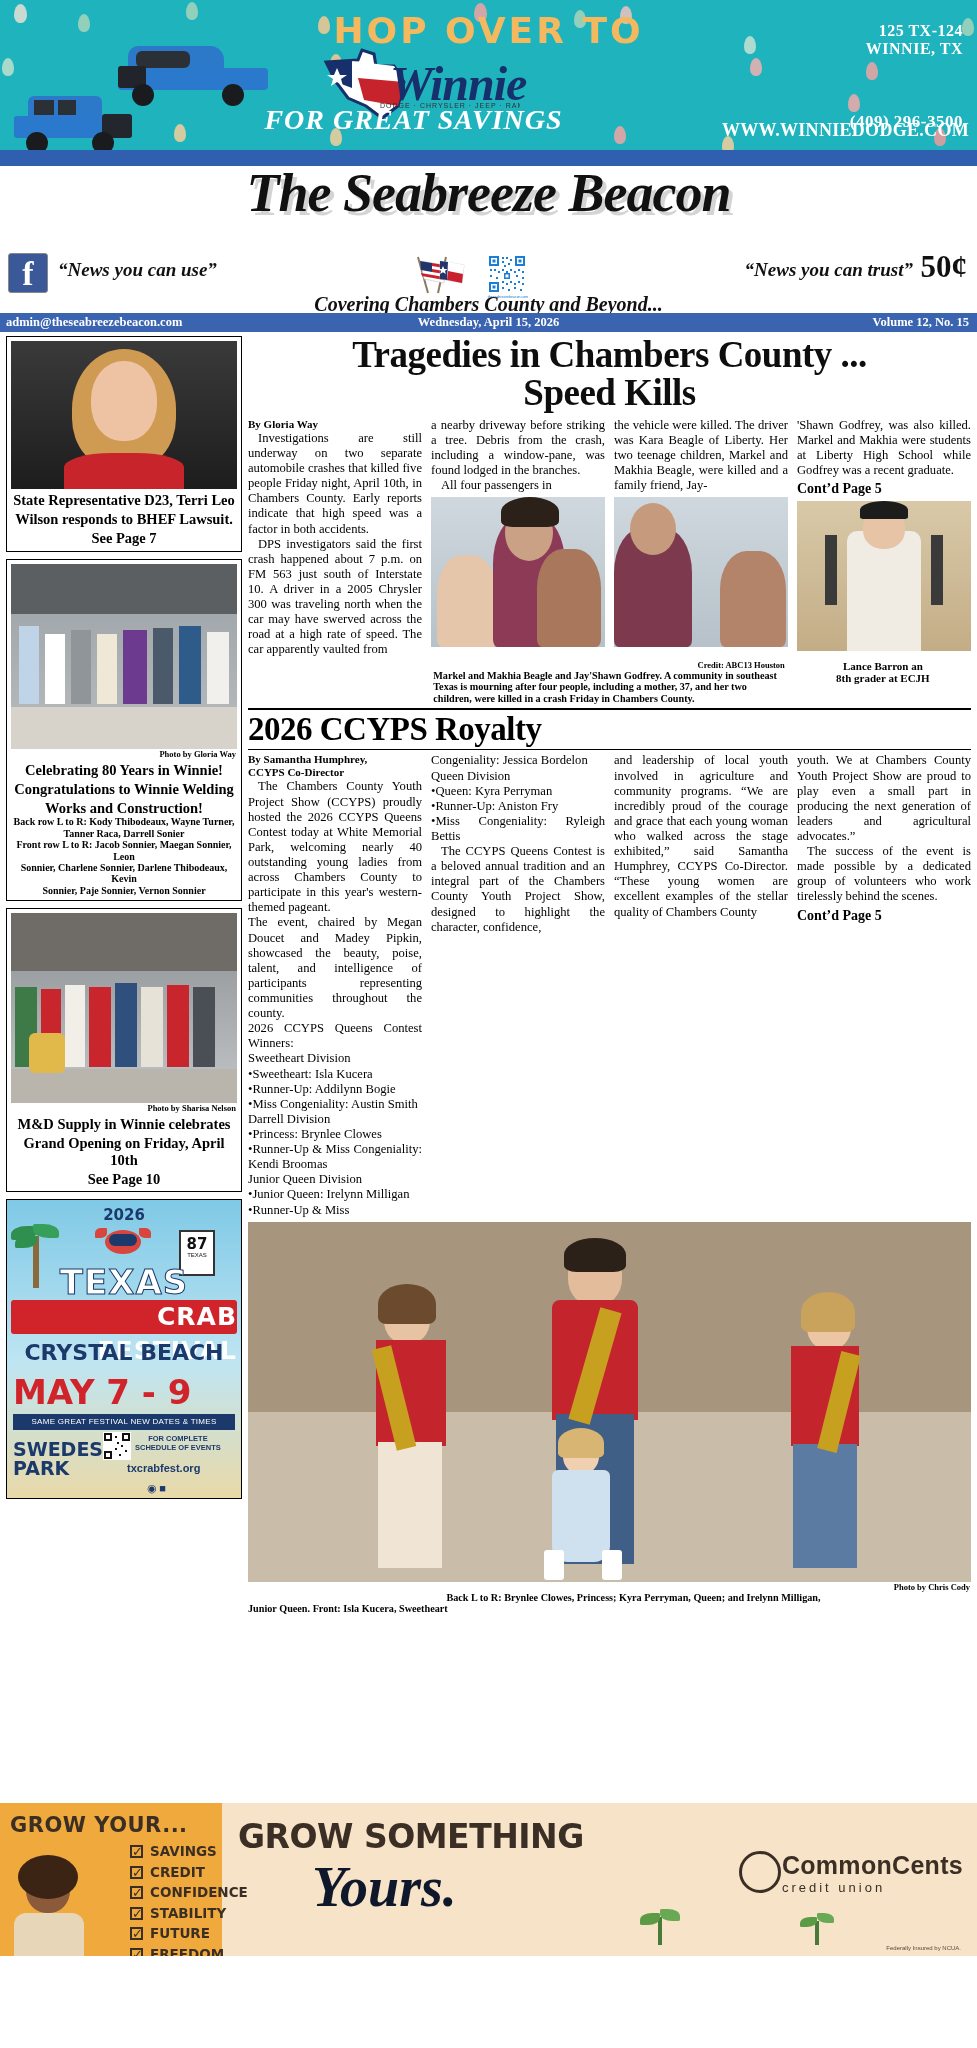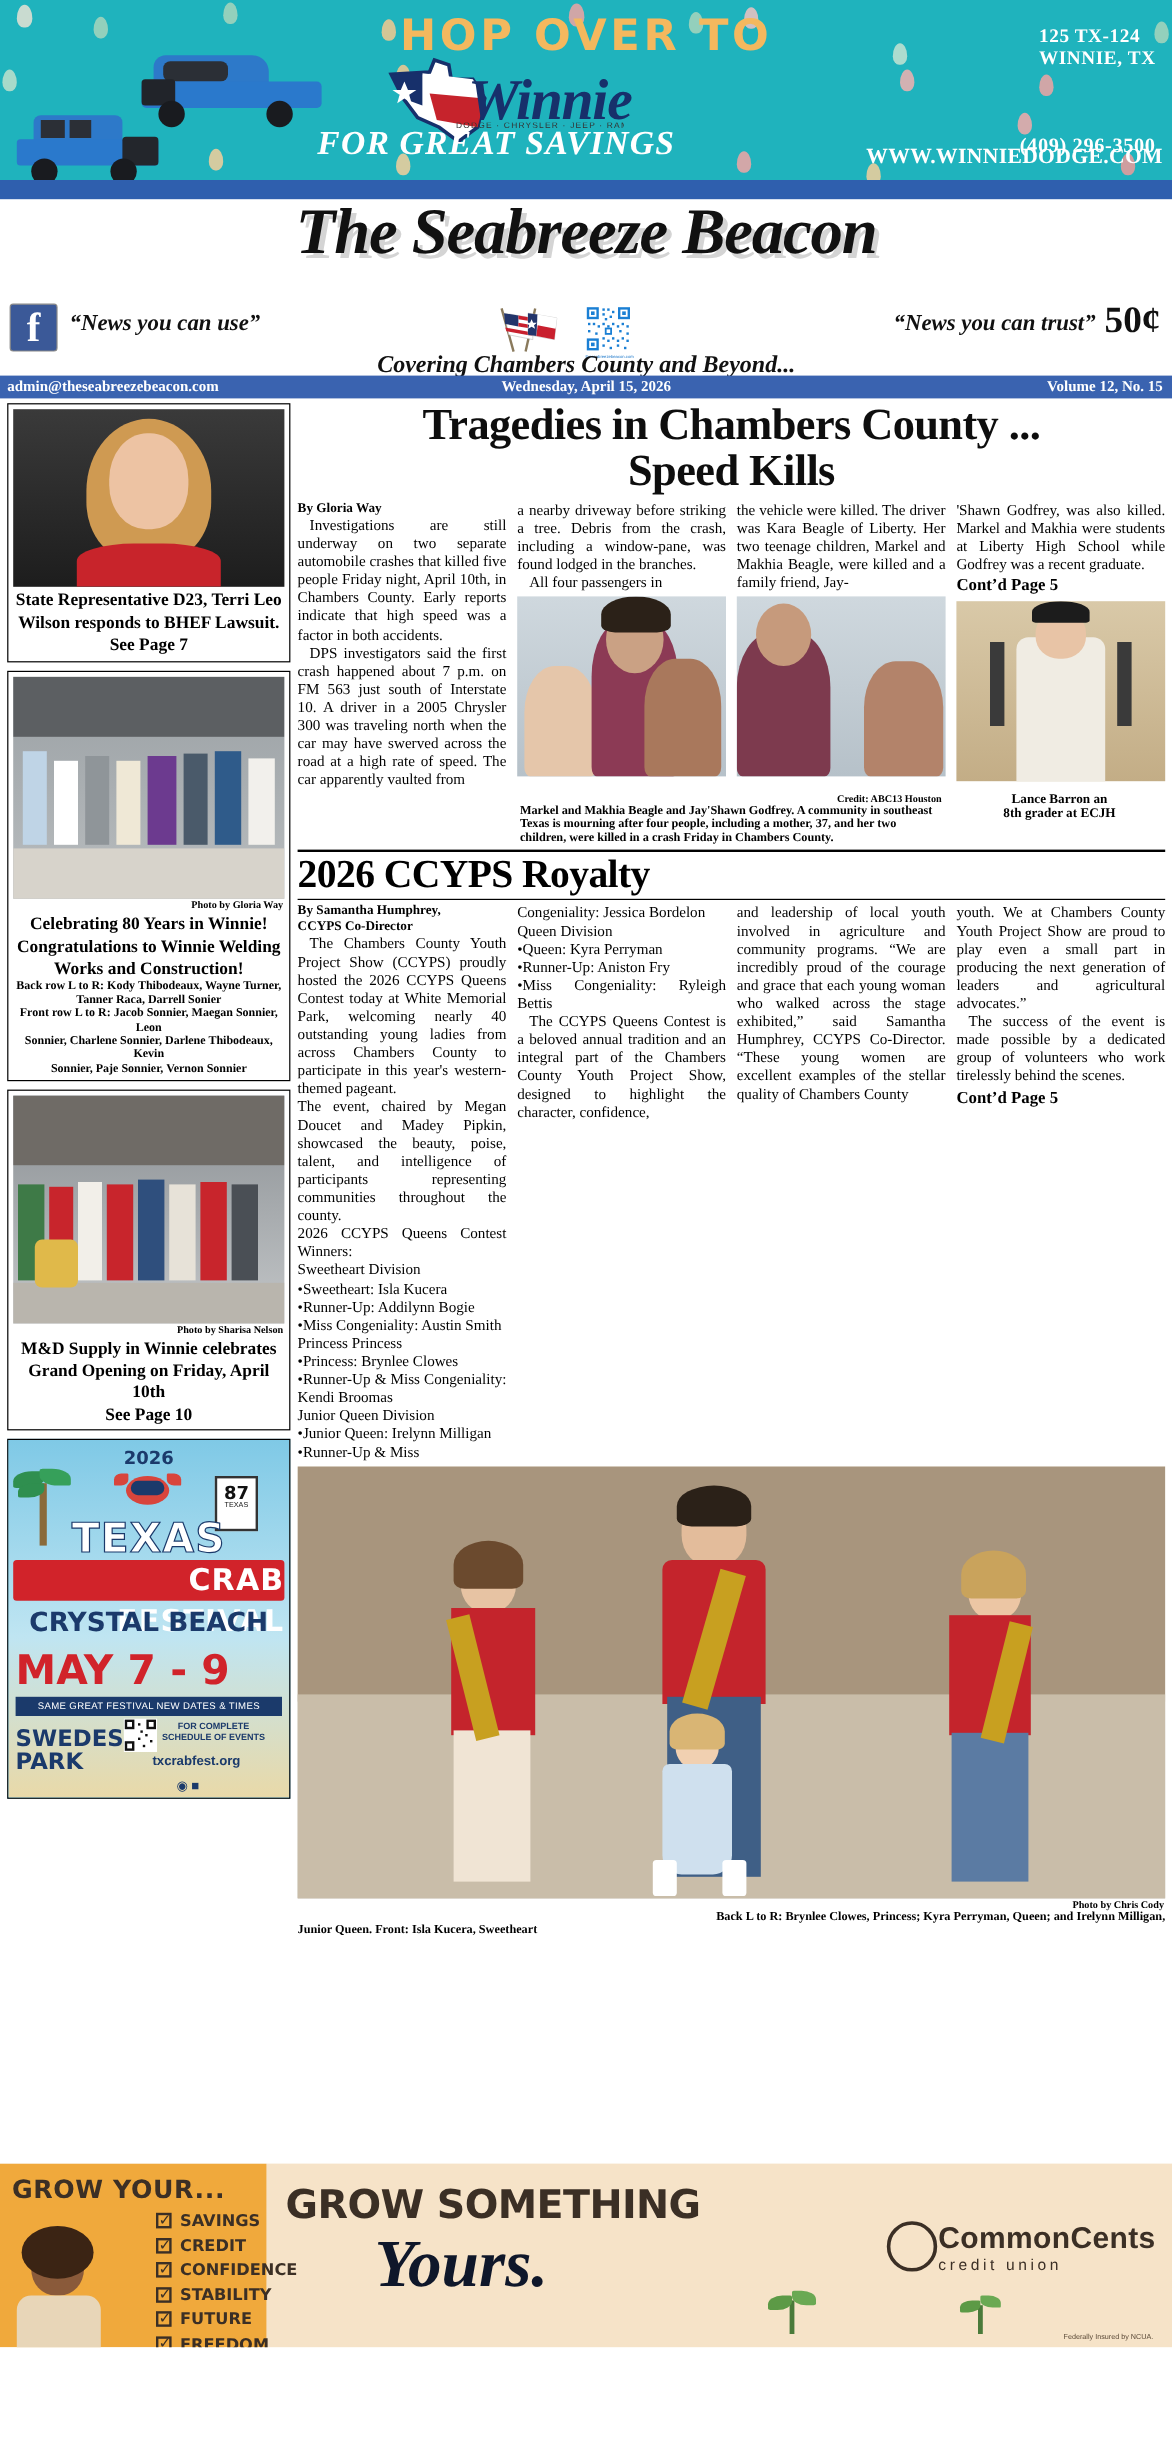--- a/index.html
+++ b/index.html
@@ -35,21 +35,21 @@
     position:absolute; left:72px; top:8px;
     font-family:"Liberation Serif", serif; font-style:italic; font-weight:bold;
     font-size:48px; color:#17306b; letter-spacing:-1px;
   }
   .winnie-brands {
     position:absolute; left:62px; top:54px; width:140px; height:11px;
     font-size:7px; color:#333; text-align:center; letter-spacing:1px;
     font-family:"Liberation Sans", sans-serif; white-space:nowrap; overflow:hidden;
   }
   .addr {
-    position:absolute; right:14px; top:22px; text-align:left; color:#fff;
+    position:absolute; right:14px; top:22px; text-align:right; color:#fff;
     font-family:"Liberation Serif", serif; font-weight:bold; font-size:16px;
     line-height:1.15; letter-spacing:.5px;
   }
   .phone {
     position:absolute; right:14px; top:78px; text-align:right; color:#fff;
     font-family:"Liberation Serif", serif; font-weight:bold; font-size:17px;
     letter-spacing:.5px;
     margin-top:34px;
   }
   .weburl {
@@ -583,21 +583,21 @@
             <div class="byline">CCYPS Co-Director</div>
             <div class="body">
               <p>The Chambers County Youth Project Show (CCYPS) proudly hosted the 2026 CCYPS Queens Contest today at White Memorial Park, welcoming nearly 40 outstanding young ladies from across Chambers County to participate in this year's western-themed pageant.</p>
               <p style="text-indent:0;">The event, chaired by Megan Doucet and Madey Pipkin, showcased the beauty, poise, talent, and intelligence of participants representing communities throughout the county.</p>
               <p style="text-indent:0;">2026 CCYPS Queens Contest Winners:</p>
               <div>
                 <div>Sweetheart Division</div>
                 <div>•Sweetheart:        Isla Kucera</div>
                 <div>•Runner-Up: Addilynn Bogie</div>
                 <div>•Miss     Congeniality: Austin Smith</div>
-                <div>Princess Princess</div>
+                <div>Darrell Division</div>
                 <div>•Princess:     Brynlee Clowes</div>
                 <div>•Runner-Up  &amp;  Miss Congeniality: Kendi Broomas</div>
                 <div>Junior Queen Division</div>
                 <div>•Junior Queen: Irelynn Milligan</div>
                 <div>•Runner-Up  &amp;  Miss</div>
               </div>
             </div>
           </div>
 
           <div class="scol">
@@ -651,21 +651,21 @@
             <div style="position:absolute;right:114px;top:222px;width:64px;height:124px;background:#5b7ba3;"></div>
             <div style="position:absolute;right:122px;top:130px;transform:rotate(14deg);width:20px;height:100px;background:#c8a020;"></div>
 
             <div style="position:absolute;left:46%;top:214px;transform:translateX(-50%);width:36px;height:38px;border-radius:46%;background:#f1d0b1;"></div>
             <div style="position:absolute;left:46%;top:206px;transform:translateX(-50%);width:46px;height:30px;border-radius:50% 50% 16% 16%;background:#d9b574;"></div>
             <div style="position:absolute;left:46%;top:248px;transform:translateX(-50%);width:58px;height:92px;background:#cfe0ee;border-radius:6px 6px 16px 16px;"></div>
             <div style="position:absolute;left:41%;bottom:2px;width:20px;height:30px;background:#ffffff;border-radius:3px;"></div>
             <div style="position:absolute;left:49%;bottom:2px;width:20px;height:30px;background:#ffffff;border-radius:3px;"></div>
           </div>
           <div class="credit-r">Photo by Chris Cody</div>
-          <div class="cap-small" style="text-align:right;font-size:10.2px;margin-left:48px;">Back L to R: Brynlee Clowes, Princess; Kyra Perryman, Queen; and Irelynn Milligan,</div>
+          <div class="cap-small" style="text-align:center;font-size:10.2px;margin-left:48px;">Back L to R: Brynlee Clowes, Princess; Kyra Perryman, Queen; and Irelynn Milligan,</div>
           <div class="cap-small" style="text-align:left;font-size:10.2px;">Junior Queen. Front: Isla Kucera, Sweetheart</div>
         </div>
 
       </div>
     </div>
   </div>
 
   <div class="bottomad">
     <div class="ba-left"></div>
     <div style="position:absolute;left:10px;top:52px;width:78px;height:100px;">

